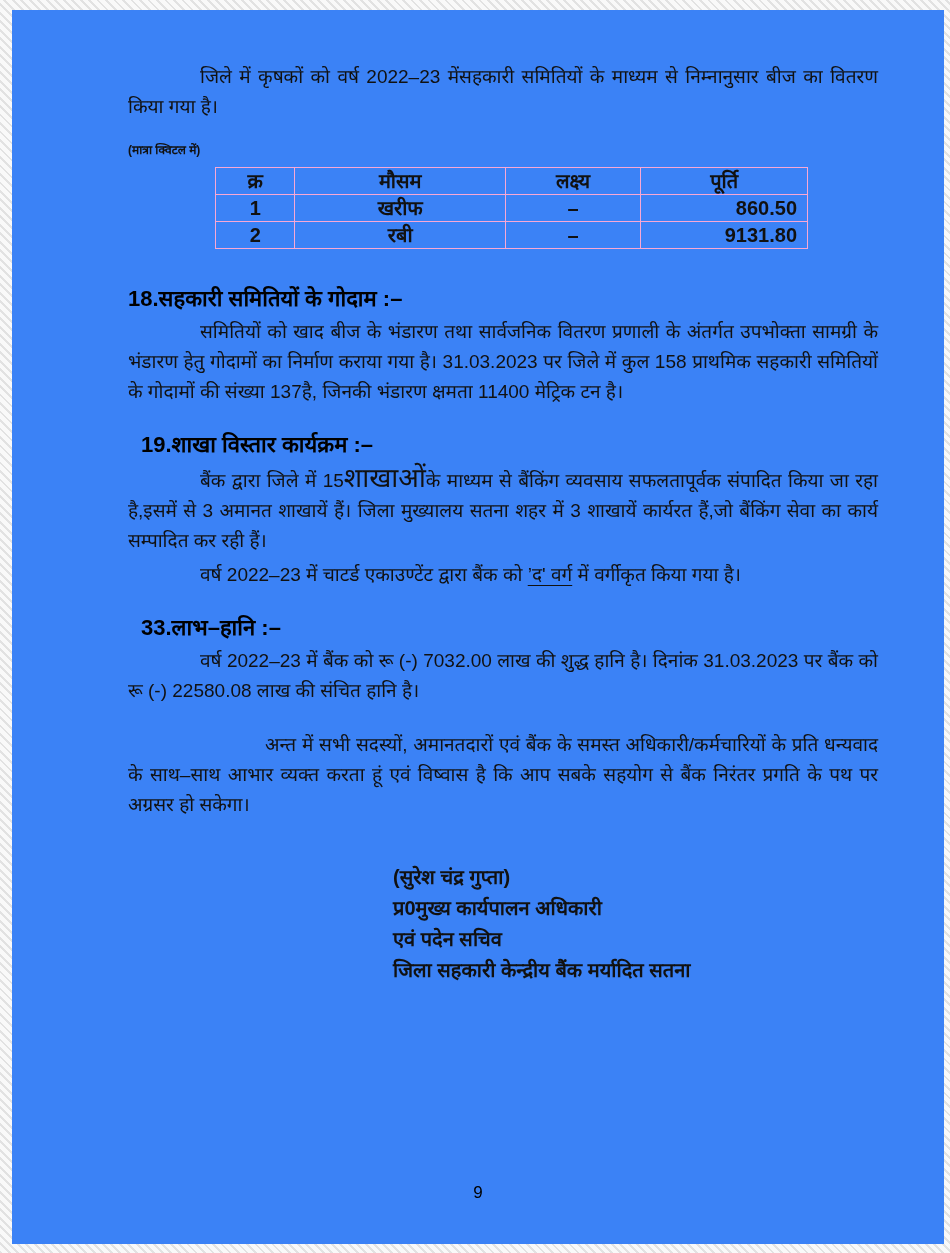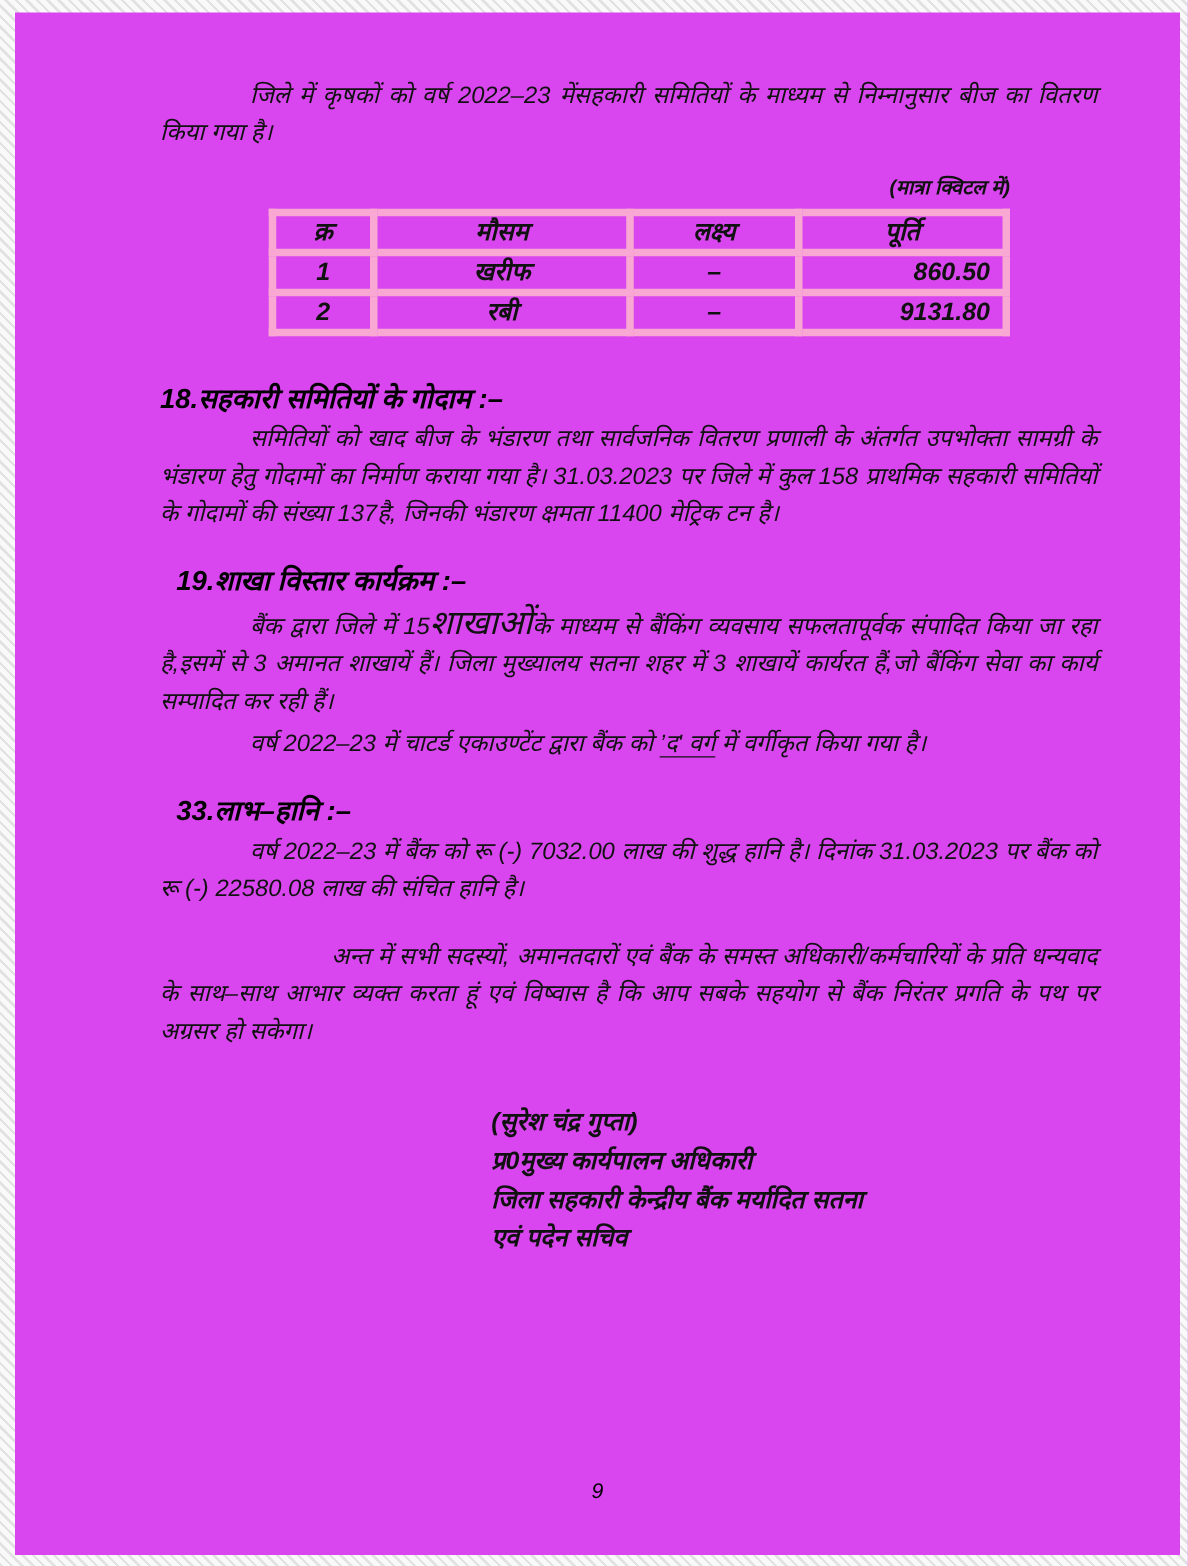--- a/index.html
+++ b/index.html
@@ -4,42 +4,41 @@
 <style>
   html,body{margin:0;padding:0;}
   body{
     width:950px;height:1253px;position:relative;
     font-family:"Liberation Sans","DejaVu Sans",sans-serif;
     color:#111;
     background:repeating-linear-gradient(45deg,#e2e2e2 0,#e2e2e2 2px,#f9f9f9 2px,#f9f9f9 6px);
   }
   .page{
     position:absolute;left:12px;top:10px;right:6px;bottom:9px;
-    background:#d946ef;
-    font-style:italic;
+    background:#3b82f6;
   }
   .content{
     position:relative;height:100%;
     padding:52px 66px 0 116px;
     box-sizing:border-box;
     font-size:19px;line-height:30px;
   }
   p{margin:0;text-align:justify;}
   .indent{text-indent:72px;}
   .indent-deep{text-indent:137px;}
   .caption-row{
     width:680px;margin:16px 0 4px 0;
-    text-align:right;font-weight:bold;font-size:16px;line-height:25px;
+    font-weight:bold;font-size:12px;line-height:25px;
   }
   table.seed{
     border-collapse:collapse;margin-left:87px;width:593px;
     font-weight:bold;font-size:20px;
   }
   table.seed th,table.seed td{
-    border:6px solid #f9a8d4;height:26px;padding:0 6px;
+    border:1px solid #f9a8d4;height:26px;padding:0 6px;
     text-align:center;font-weight:bold;line-height:26px;
   }
   table.seed .col-sno{width:68px;}
   table.seed .col-season{width:202px;}
   table.seed .col-target{width:125px;}
   table.seed .col-achv{width:156px;margin-left:36px;}
   table.seed td.num{text-align:right;padding-right:10px;}
   h2{
     margin:0;font-size:22px;line-height:28px;font-weight:bold;color:#000;
   }
@@ -103,20 +102,20 @@
     <p class="indent mt-body"><span>वर्ष 2022–23 में चाटर्ड एकाउण्टेंट द्वारा बैंक को </span><span class="uline">’द' वर्ग</span><span> में वर्गीकृत किया गया है।</span></p>
 
     <h2 class="h-ind mt-head">33.लाभ–हानि :–</h2>
     <p class="indent mt-body">वर्ष 2022–23 में बैंक को रू (-) 7032.00 लाख की शुद्ध हानि है। दिनांक 31.03.2023 पर बैंक को रू (-) 22580.08 लाख की संचित हानि है।</p>
 
     <p class="indent-deep mt-head">अन्त में सभी सदस्यों, अमानतदारों एवं बैंक के समस्त अधिकारी/कर्मचारियों के प्रति धन्यवाद के साथ–साथ आभार व्यक्त करता हूं एवं विष्वास है कि आप सबके सहयोग से बैंक निरंतर प्रगति के पथ पर अग्रसर हो सकेगा।</p>
 
     <div class="signature">
       <div>(सुरेश चंद्र गुप्ता)</div>
       <div>प्र0मुख्य कार्यपालन अधिकारी</div>
+      <div>एवं पदेन सचिव</div>
       <div>जिला सहकारी केन्द्रीय बैंक मर्यादित सतना</div>
-      <div>एवं पदेन सचिव</div>
     </div>
 
     <div class="page-number">9</div>
 
   </div>
 </div>
 
 </body></html>

